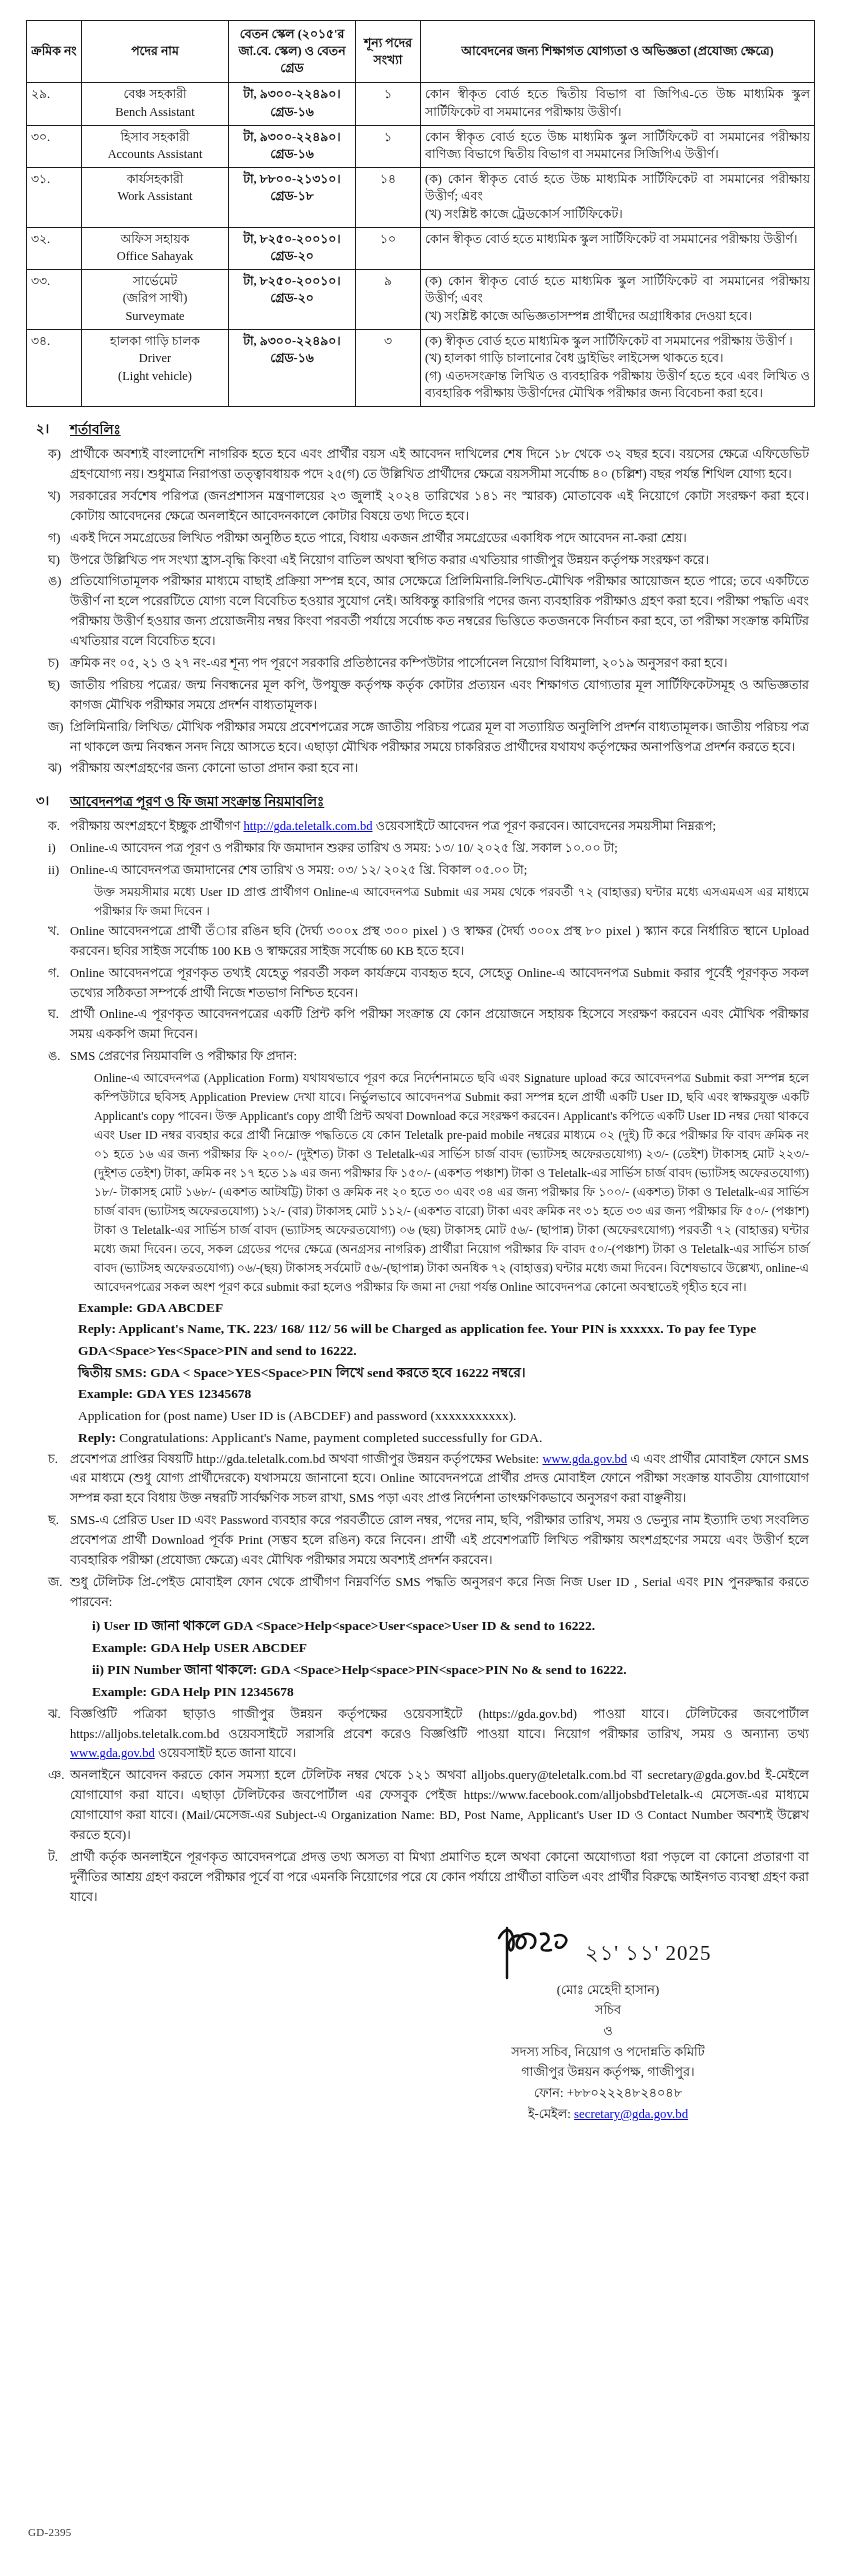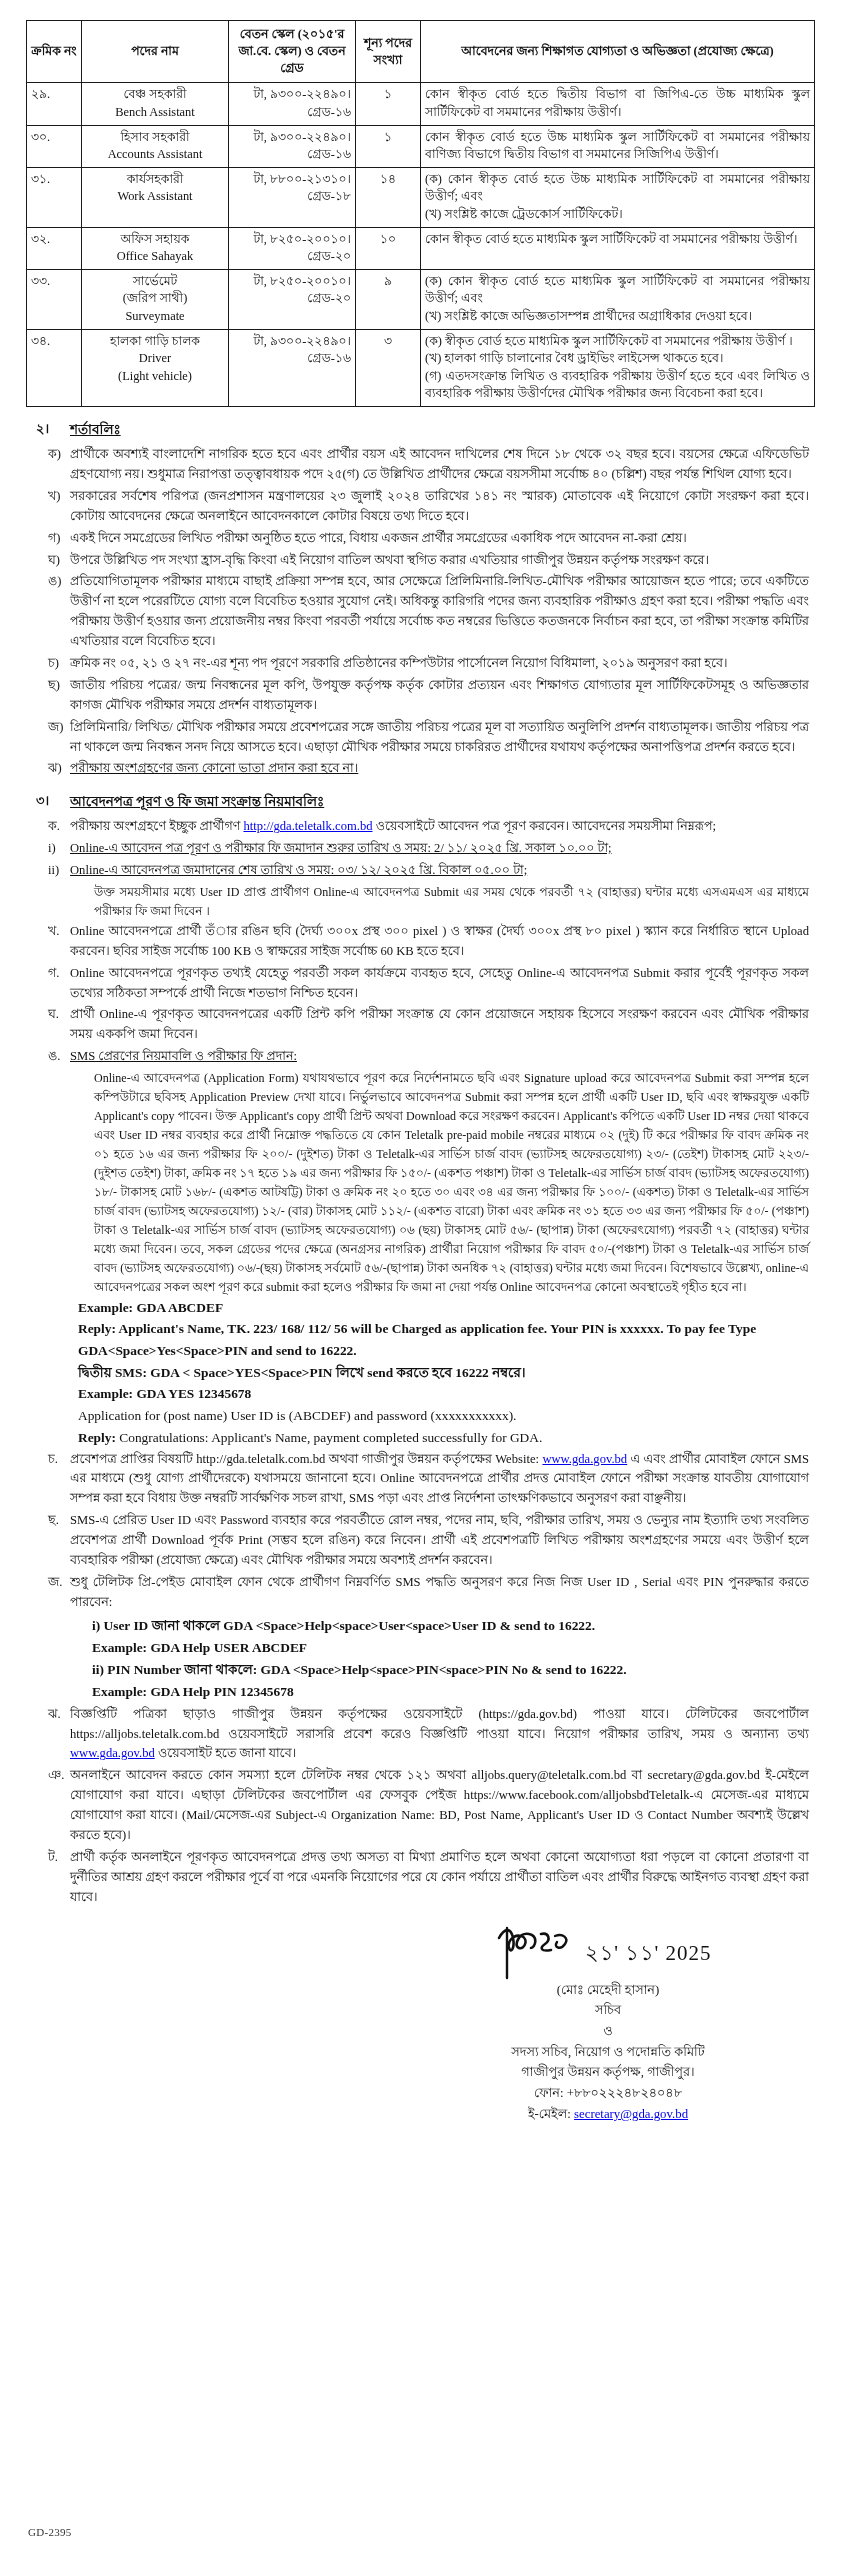--- a/index.html
+++ b/index.html
@@ -34,21 +34,21 @@
   }
   table.posts thead th{
     text-align:center;
     vertical-align:middle;
     font-weight:700;
     padding:5px 3px;
     line-height:1.38;
   }
   .c-sl{width:48px;text-align:left;padding-left:6px;}
   .c-post{width:140px;text-align:center;}
-  .c-pay{width:120px;text-align:right;}
+  .c-pay{width:120px;text-align:center;font-weight:bold;}
   .c-vac{width:58px;text-align:center;}
   .c-qual{text-align:left;}
   td.c-sl{vertical-align:top;padding-top:4px;}
   .post-bn{display:block;}
   .post-en{display:block;font-family:"Liberation Serif",serif;}
   .pay-l1{display:block;}
   .pay-l2{display:block;}
   .qline{display:block;text-align:justify;text-justify:inter-word;}
 
   
@@ -87,21 +87,21 @@
   }
   .row .lbl.rom{font-family:"Liberation Serif",serif;}
   .row .body{
     flex:1 1 auto;
     font-size:12.6px;
     line-height:1.58;
     text-align:justify;
     text-justify:inter-word;
     padding-right:6px;
   }
-  .row .body.nojust{text-align:left;text-decoration:underline;}
+  .row .body.nojust{text-align:left;}
   .cont{
     margin-left:68px;
     font-size:12px;
     line-height:1.58;
     text-align:justify;
     padding-right:6px;
   }
   .lnk{font-family:"Liberation Serif",serif;}
   .rom{font-family:"Liberation Serif",serif;}
   .b{font-weight:700;}
@@ -342,21 +342,21 @@
       <div class="sec-title">আবেদনপত্র পূরণ ও ফি জমা সংক্রান্ত নিয়মাবলিঃ</div>
     </div>
 
     <div class="row">
       <div class="lbl">ক.</div>
       <div class="body"><span>পরীক্ষায় অংশগ্রহণে ইচ্ছুক প্রার্থীগণ </span><a class="lnk" href="#">http://gda.teletalk.com.bd</a><span> ওয়েবসাইটে আবেদন পত্র পূরণ করবেন। আবেদনের সময়সীমা নিম্নরূপ;</span></div>
     </div>
 
     <div class="row">
       <div class="lbl rom">i)</div>
-      <div class="body nojust">Online-এ আবেদন পত্র পূরণ ও পরীক্ষার ফি জমাদান শুরুর তারিখ ও সময়: 2/ ১১/ ২০২৫ খ্রি. সকাল ১০.০০ টা;</div>
+      <div class="body nojust">Online-এ আবেদন পত্র পূরণ ও পরীক্ষার ফি জমাদান শুরুর তারিখ ও সময়: ১৩/ 10/ ২০২৫ খ্রি. সকাল ১০.০০ টা;</div>
     </div>
 
     <div class="row">
       <div class="lbl rom">ii)</div>
       <div class="body nojust">Online-এ আবেদনপত্র জমাদানের শেষ তারিখ ও সময়: ০৩/ ১২/ ২০২৫ খ্রি. বিকাল ০৫.০০ টা;</div>
     </div>
     <div class="cont">উক্ত সময়সীমার মধ্যে User ID  প্রাপ্ত প্রার্থীগণ Online-এ আবেদনপত্র Submit এর সময় থেকে পরবর্তী ৭২ (বাহাত্তর) ঘন্টার মধ্যে এসএমএস এর মাধ্যমে পরীক্ষার ফি জমা দিবেন ।</div>
 
     <div class="row">
       <div class="lbl">খ.</div>

